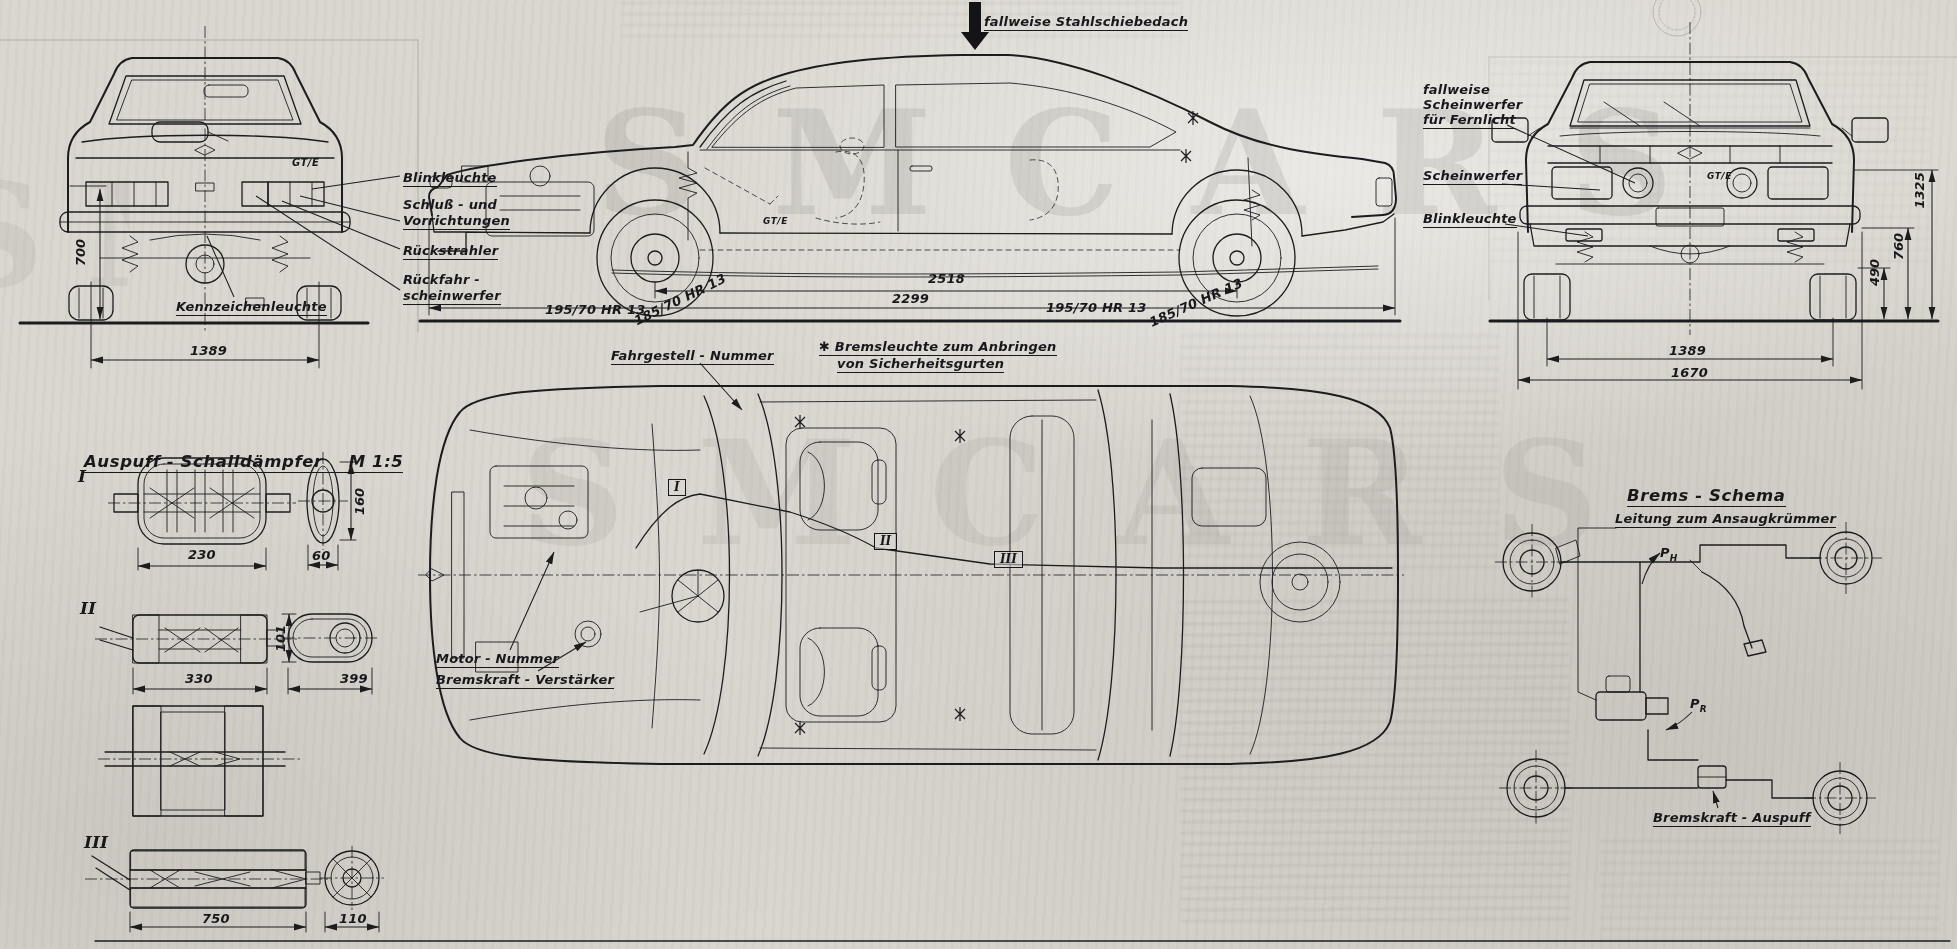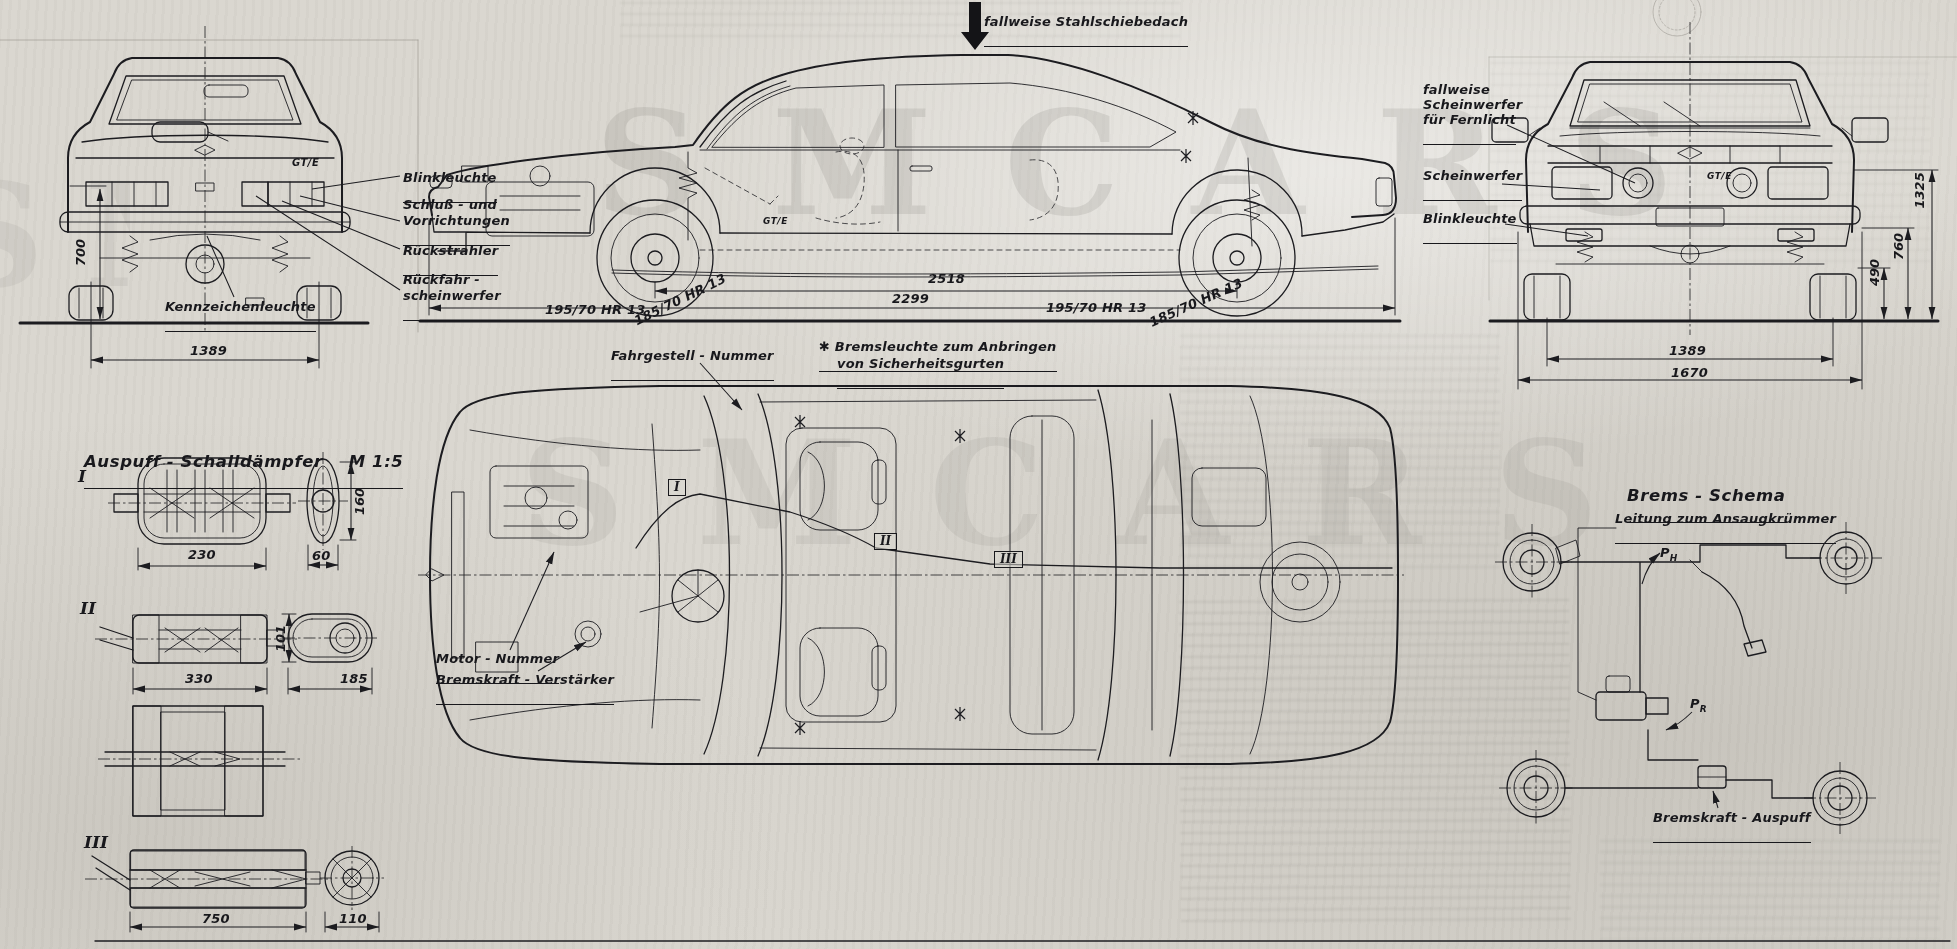--- a/index.html
+++ b/index.html
@@ -9,21 +9,21 @@
     background-image:
       radial-gradient(1200px 500px at 68% 18%, rgba(255,255,255,.45), transparent 60%),
       radial-gradient(900px 600px at 8% 88%, rgba(110,105,95,.14), transparent 70%),
       radial-gradient(1500px 800px at 88% 78%, rgba(110,105,95,.16), transparent 72%),
       repeating-linear-gradient(93deg, rgba(130,126,118,.05) 0 3px, transparent 3px 9px);
     font-family:"DejaVu Sans",sans-serif;
   }
   .sheet svg.canvas{position:absolute;left:0;top:0;z-index:3;}
   .lbl{position:absolute;z-index:4;font:italic 700 13px/1.2 "DejaVu Sans",sans-serif;color:#18181c;
        white-space:nowrap;letter-spacing:.2px;}
-  .u{border-bottom:1.6px solid #18181c;padding-bottom:16px;text-align:center;}
+  .u{border-bottom:1.6px solid #18181c;padding-bottom:0;text-align:center;}
   .ttl{font-size:16.5px;letter-spacing:.6px;margin-top:48px;}
   .rom{position:absolute;z-index:4;font:italic 700 17px "DejaVu Serif",serif;color:#18181c;}
   .vd{position:absolute;z-index:4;width:36px;text-align:center;transform:rotate(-90deg);
       font:italic 700 13px "DejaVu Sans",sans-serif;color:#18181c;white-space:nowrap;}
   .badge{position:absolute;z-index:4;font:italic 800 10px "DejaVu Sans",sans-serif;color:#18181c;letter-spacing:.5px;}
   .mark-box{position:absolute;z-index:4;border:1.6px solid #18181c;padding:0 5px 1px 5px;
       font:italic 700 12px "DejaVu Serif",serif;color:#18181c;background:rgba(219,216,210,.55);}
   .wm{position:absolute;z-index:1;font-family:"DejaVu Serif",serif;font-weight:700;color:#6e6c66;
       white-space:nowrap;overflow:hidden;pointer-events:none;}
   .ghost{position:absolute;z-index:2;filter:blur(.8px);pointer-events:none;
@@ -374,21 +374,21 @@
       <path class="dl ae" d="M1718,808 L1713,791"></path>
     </g>
   </svg>
 
   <div class="lbl u" style="left:403px;top:170px">Blinkleuchte</div>
   <div class="lbl" style="left:403px;top:197px">Schluß - und</div>
   <div class="lbl u" style="left:403px;top:213px">Vorrichtungen</div>
   <div class="lbl u" style="left:403px;top:243px">Rückstrahler</div>
   <div class="lbl" style="left:403px;top:272px">Rückfahr -</div>
   <div class="lbl u" style="left:403px;top:288px">scheinwerfer</div>
-  <div class="lbl u" style="left:165px;top:299px">Kennzeichenleuchte</div>
+  <div class="lbl u" style="left:176px;top:299px">Kennzeichenleuchte</div>
   <div class="vd" style="left:62px;top:245px">700</div>
   <div class="lbl" style="left:190px;top:343px">1389</div>
   <div class="badge" style="left:292px;top:157px">GT/E</div>
 
   <div class="lbl u" style="left:984px;top:14px">fallweise Stahlschiebedach</div>
   <div class="lbl" style="left:545px;top:302px">195/70 HR 13</div>
   <div class="lbl" style="left:630px;top:292px;transform:rotate(-26deg)">185/70 HR 13</div>
   <div class="lbl" style="left:1046px;top:300px">195/70 HR 13</div>
   <div class="lbl" style="left:1146px;top:295px;transform:rotate(-24deg)">185/70 HR 13</div>
   <div class="lbl" style="left:928px;top:271px">2518</div>
@@ -411,21 +411,21 @@
     <span>Auspuff - Schalldämpfer</span>
     <span>M 1:5</span>
   </div>
   <div class="rom" style="left:78px;top:466px">I</div>
   <div class="lbl" style="left:188px;top:547px">230</div>
   <div class="lbl" style="left:312px;top:548px">60</div>
   <div class="vd" style="left:341px;top:494px">160</div>
   <div class="rom" style="left:80px;top:598px">II</div>
   <div class="lbl" style="left:185px;top:671px">330</div>
   <div class="vd" style="left:262px;top:631px">101</div>
-  <div class="lbl" style="left:340px;top:671px">185</div>
+  <div class="lbl" style="left:340px;top:671px">399</div>
   <div class="rom" style="left:84px;top:832px">III</div>
   <div class="lbl" style="left:202px;top:911px">750</div>
   <div class="lbl" style="left:339px;top:911px">110</div>
 
   <div class="lbl u" style="left:611px;top:348px">Fahrgestell - Nummer</div>
   <div class="lbl u" style="left:819px;top:339px">
     <span>✱</span>
     <span>Bremsleuchte zum Anbringen</span>
   </div>
   <div class="lbl u" style="left:837px;top:356px">von Sicherheitsgurten</div>

